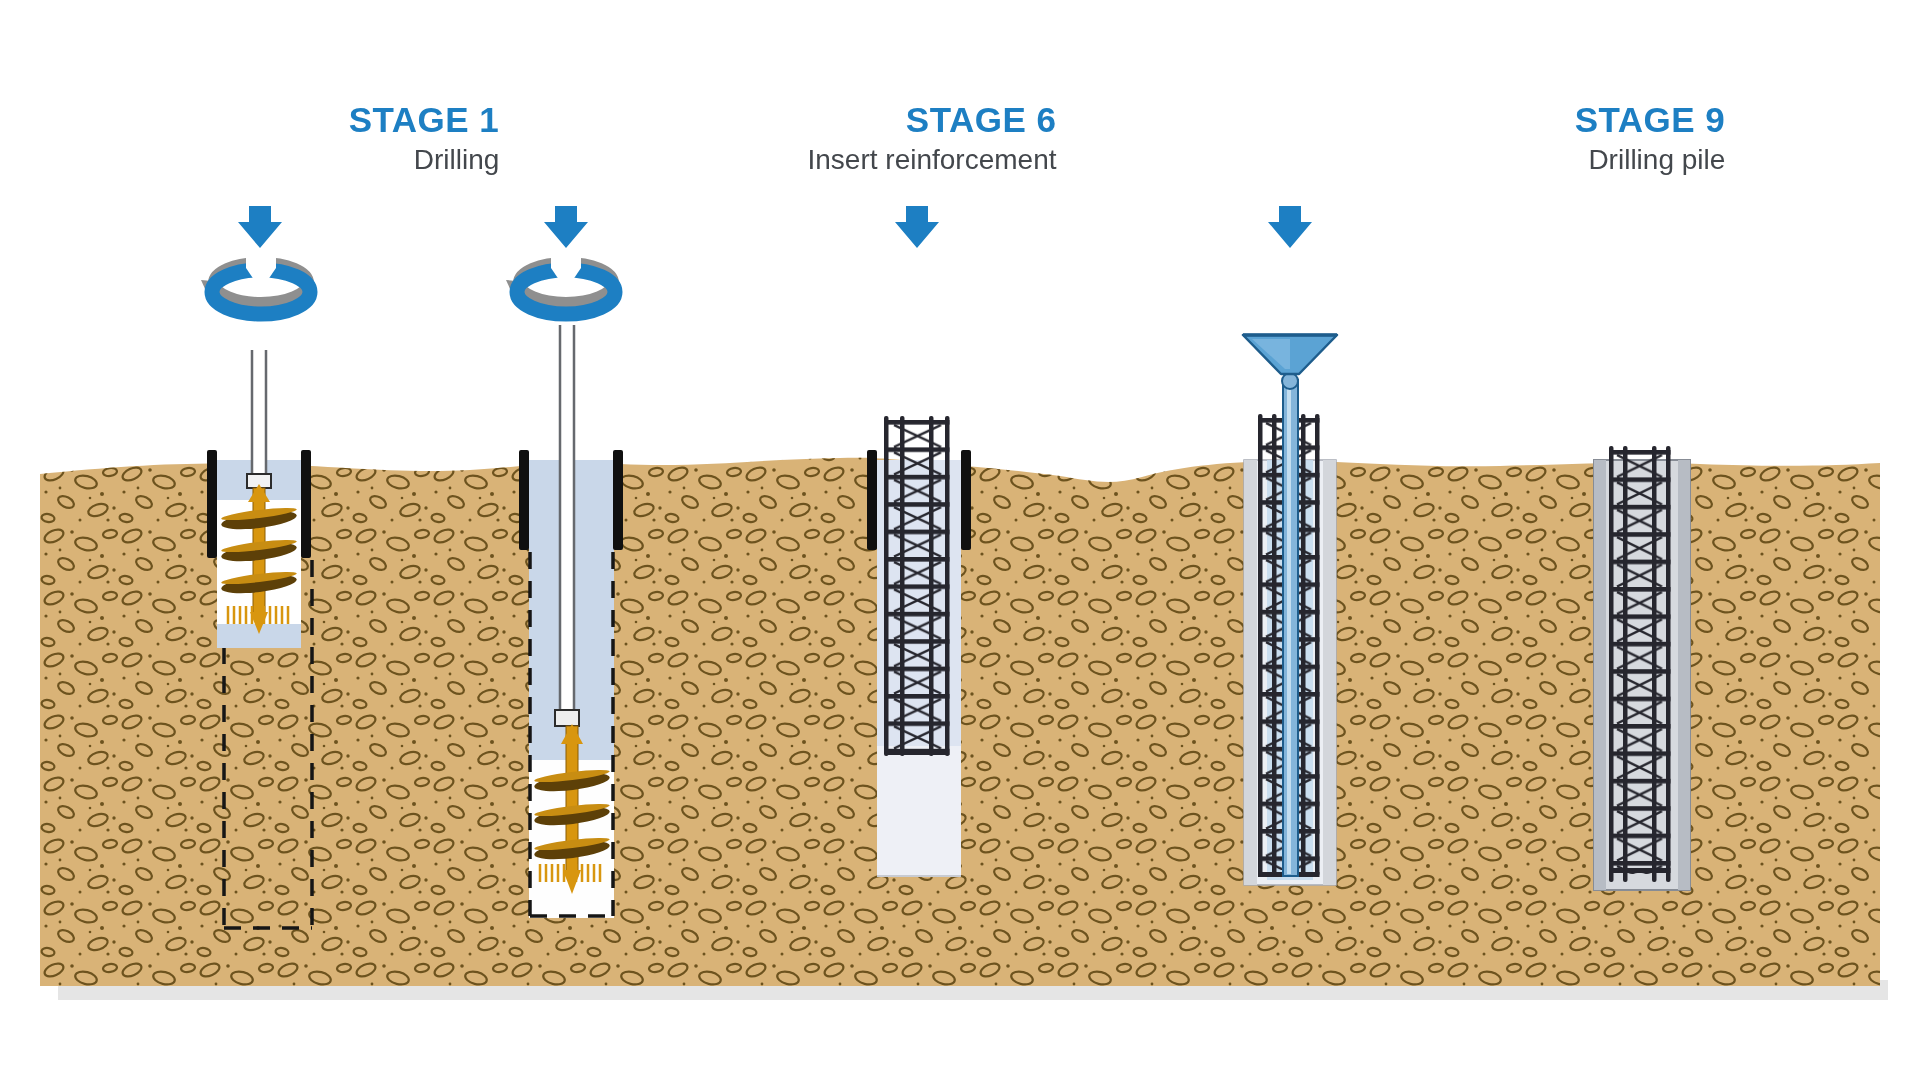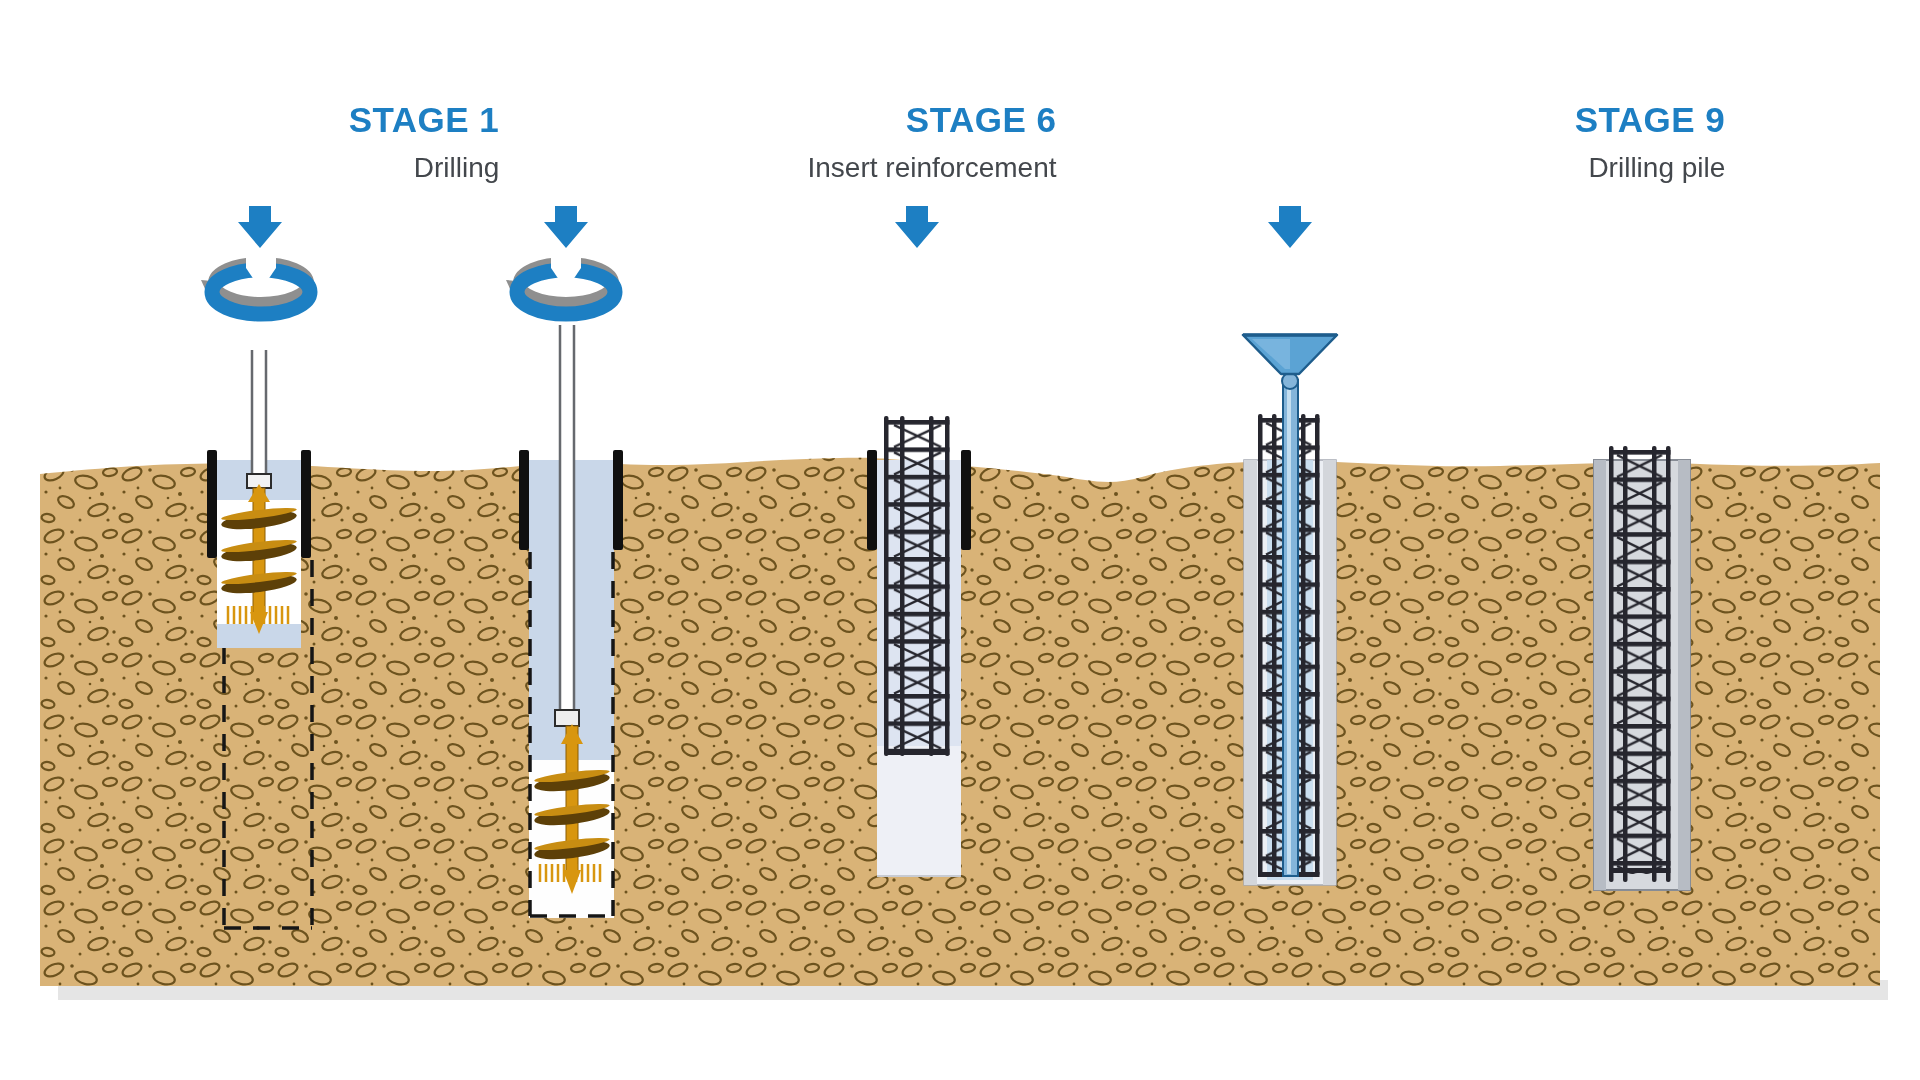--- a/index.html
+++ b/index.html
@@ -3,21 +3,21 @@
 <meta charset="utf-8">
 <style>
   html,body{margin:0;padding:0;background:#fff;}
   .canvas{
     position:relative;width:1920px;height:1080px;background:#fff;overflow:hidden;
     font-family:"Liberation Sans", sans-serif;
   }
   .diagram-svg{position:absolute;left:0;top:0;}
   .stage-header{position:absolute;top:100px;transform:translateX(-50%);text-align:right;white-space:nowrap;}
   .stage-label{font-size:35px;font-weight:bold;letter-spacing:.5px;color:var(--accent,#1d7fc3);}
-  .stage-caption{font-size:28px;margin-top:12px;color:var(--caption_text,#43474c);}
+  .stage-caption{font-size:28px;margin-top:4px;color:var(--caption_text,#43474c);}
 </style>
 </head>
 <body>
 
 <div class="canvas">
 
   <svg class="diagram-svg" width="1920" height="1080" viewBox="0 0 1920 1080">
     <defs>
       <path id="soilShape" d="M40,474 C120,466 180,462 260,464 C340,466 400,474 470,470 C530,466 560,461 620,464 C700,468 760,459 840,458 C880,457 900,460 917,462 C950,465 1000,468 1060,476 C1090,481 1112,486 1142,477 C1180,466 1230,461 1290,461 C1350,461 1420,468 1500,466 C1580,464 1640,461 1700,464 C1780,467 1830,466 1880,463 L1880,986 L40,986 Z"></path>
       <pattern id="pebbles" x="40" y="462" width="78" height="62" patternUnits="userSpaceOnUse">

